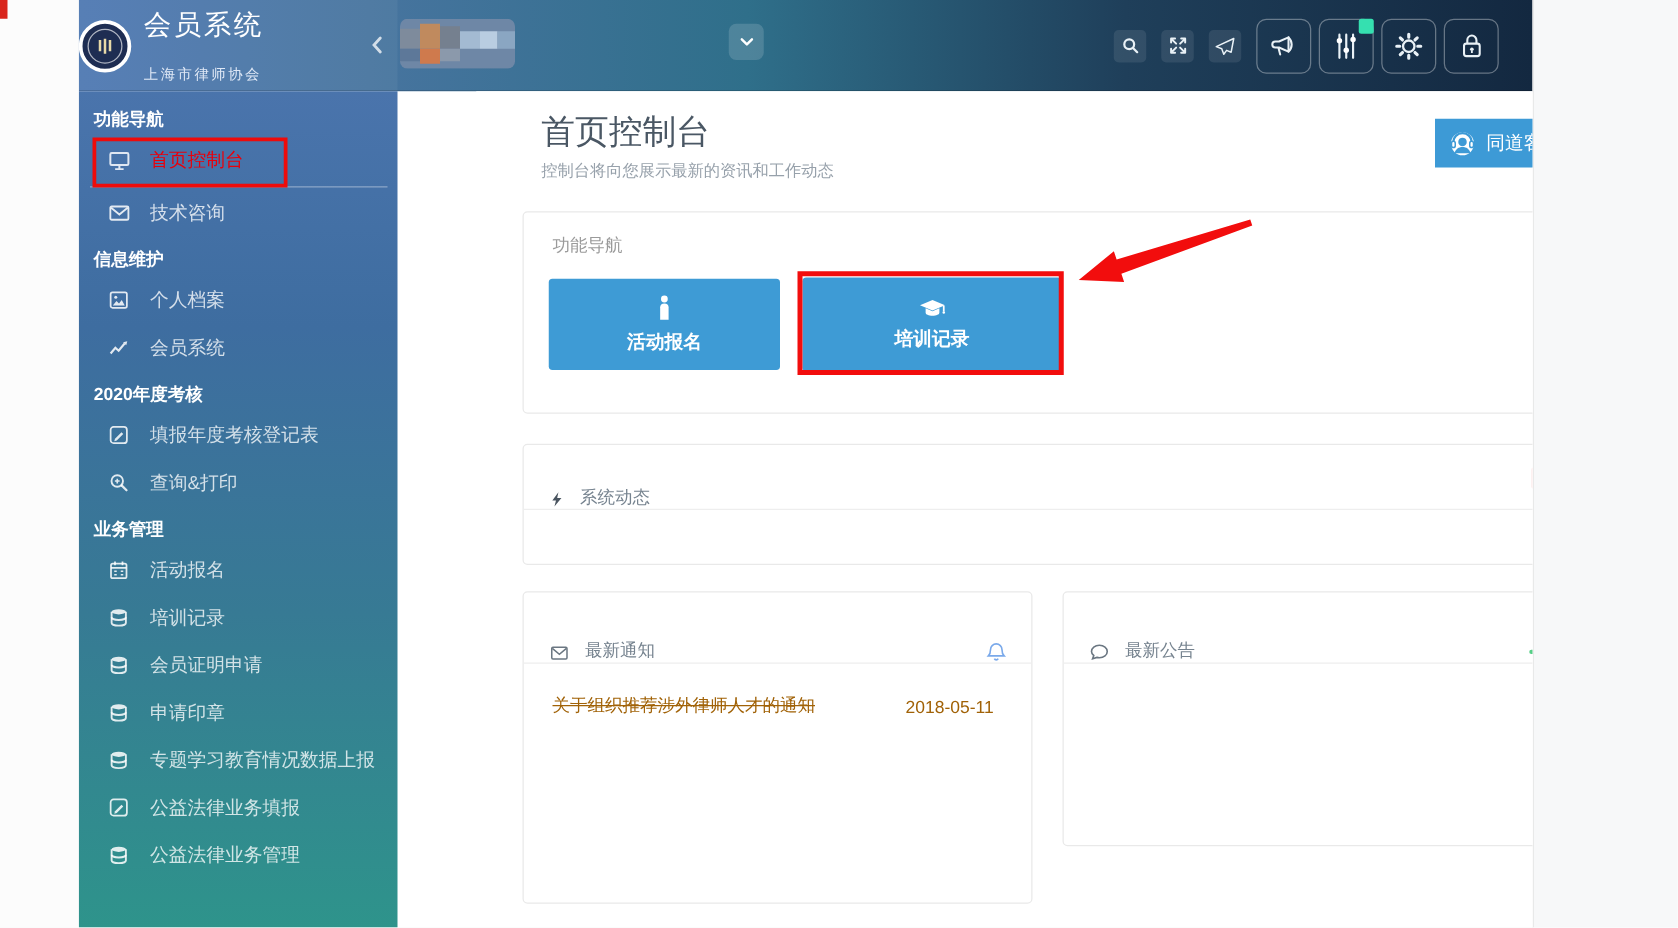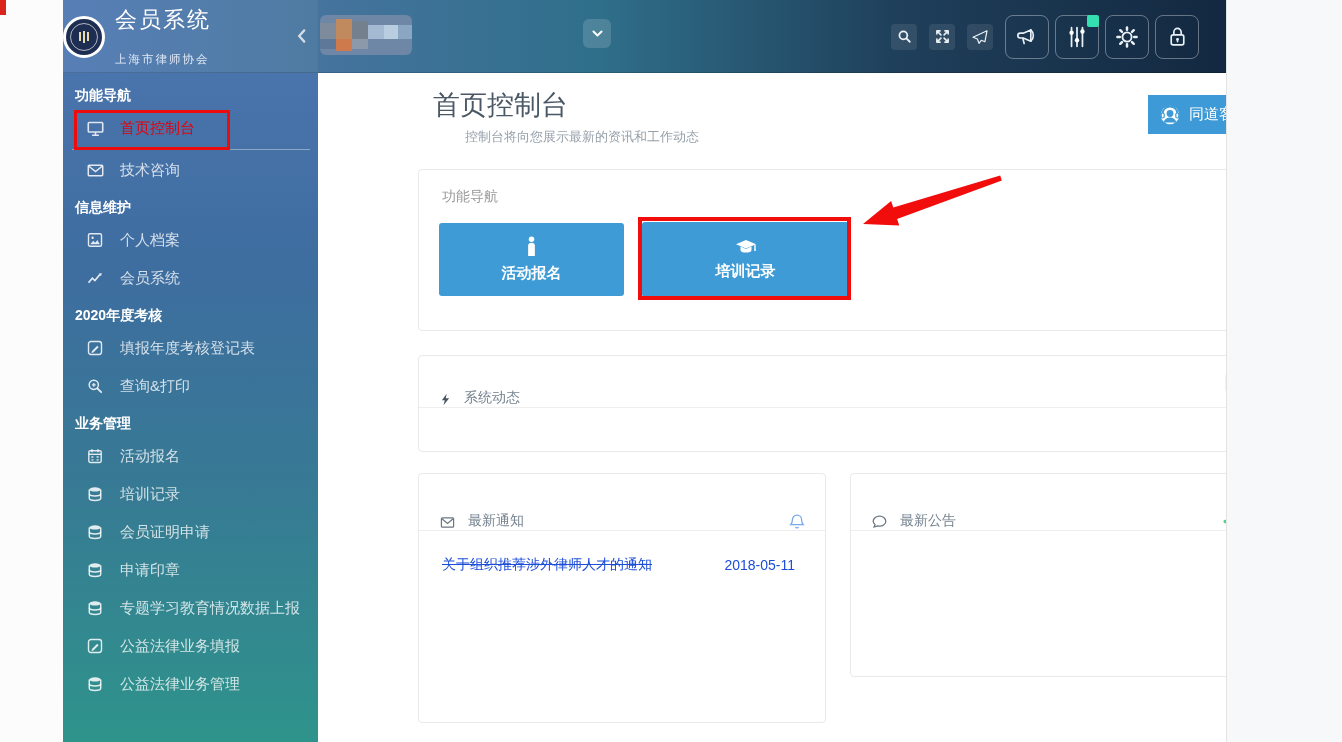--- a/index.html
+++ b/index.html
@@ -49,21 +49,21 @@
     color:rgba(255,255,255,.78);font-size:15px;cursor:pointer;}
   .nav-item .ic{width:19px;height:17px;color:rgba(255,255,255,.85);flex:0 0 auto;}
   .nav-item.active{color:#e8000b;}
   .nav-item.active .ic{color:#dfe7f2;}
   .nav-divider{height:1px;background:rgba(255,255,255,.38);margin:2px 8px 1px 9px;}
   .annotation-box{position:absolute;left:11px;top:1px;width:150px;height:34px;border:3px solid #ee0b0b;pointer-events:none;}
 
   
   #main{left:318px;top:73px;width:908px;height:669px;background:#fff;}
   #page-title{left:52px;top:14px;font-size:27px;color:#4a5764;line-height:36px;}
-  #page-subtitle{left:52px;top:55px;font-size:13px;color:#97a1ab;margin-left:32px;}
+  #page-subtitle{left:52px;top:55px;font-size:13px;color:#97a1ab;}
   #kefu-btn{left:767px;top:22px;width:111px;height:39px;background:#3d9ad6;color:#fff;display:flex;align-items:center;justify-content:center;gap:7px;font-size:15px;cursor:pointer;}
 
   .card{position:absolute;background:#fff;border:1px solid #e9e9e9;border-radius:4px;box-sizing:border-box;}
   .card-label{position:absolute;left:23px;top:18px;font-size:14px;color:#9a9a9a;}
   .card-header{position:absolute;left:0;top:0;right:0;display:flex;align-items:flex-end;padding:0 20px;color:#76838f;font-size:14px;border-bottom:1px solid #eee;box-sizing:border-box;}
   .card-header .hd-ic{margin-right:12px;color:#6b7782;}
   .card-header .spacer{flex:1;}
 
   #card-quicknav{left:37px;top:96px;width:841px;height:162px;}
   .tile{position:absolute;background:#3e9bd5;border-radius:3px;color:#fff;display:flex;flex-direction:column;align-items:center;justify-content:center;gap:7px;cursor:pointer;}
@@ -72,21 +72,21 @@
   #tile-training{left:223px;top:52px;width:207px;height:75px;}
   #tile-red-box{position:absolute;left:219px;top:47px;width:213px;height:83px;border:4px solid #f20d0d;box-sizing:border-box;pointer-events:none;}
 
   #card-feed{left:37px;top:282px;width:841px;height:97px;}
   #card-feed .card-header{height:52px;}
   #feed-chart-icon{position:absolute;right:16px;top:18px;width:17px;height:17px;background:#fdecec;border-radius:2px;display:flex;align-items:flex-end;justify-content:center;gap:1px;padding-bottom:2px;box-sizing:border-box;cursor:pointer;}
 
   #card-notices{left:37px;top:400px;width:408px;height:250px;}
   #card-announce{left:469px;top:400px;width:409px;height:204px;}
   #card-notices .card-header,#card-announce .card-header{height:57px;}
-  .notice-row{position:absolute;left:23px;right:30px;top:82px;display:flex;justify-content:space-between;align-items:center;font-size:14px;color:#1d4ed8;cursor:pointer;}
+  .notice-row{position:absolute;left:23px;right:30px;top:82px;display:flex;justify-content:space-between;align-items:center;font-size:14px;color:#a16207;cursor:pointer;}
   .notice-title{text-decoration:line-through;}
   .bell{color:#7aa9ea;} .bubble{color:#8a97a3;} .ann-mega{color:#56cf87;}
 
   #annotation-arrow{left:0;top:0;width:908px;height:669px;pointer-events:none;}
 </style>
 </head>
 <body>
 
 <div id="left-strip" class="abs">
   <div class="red-mark"></div>

